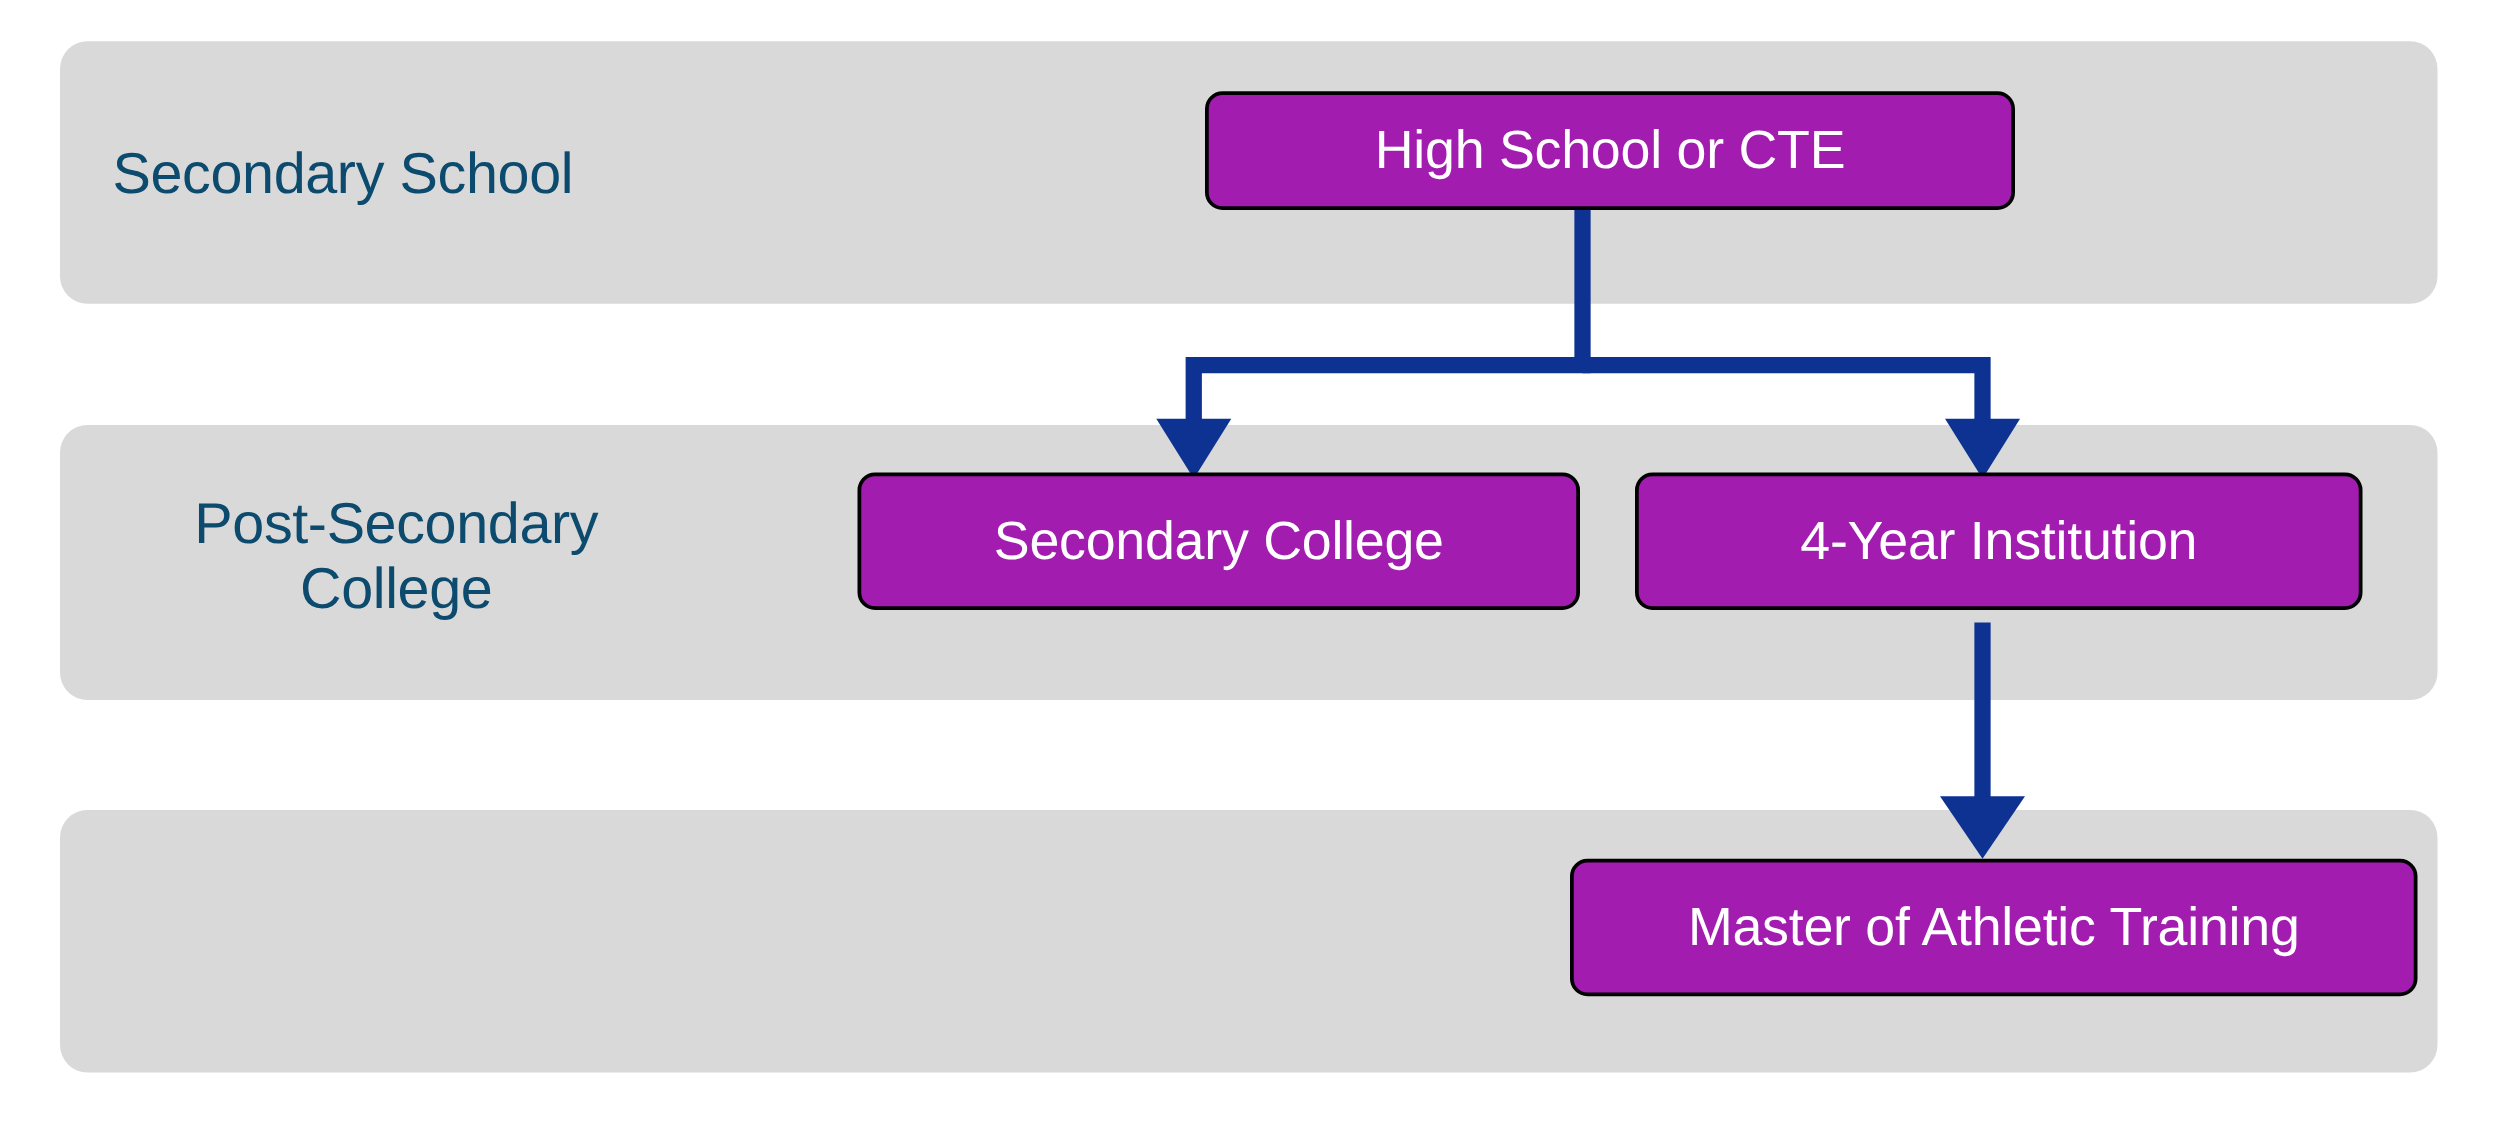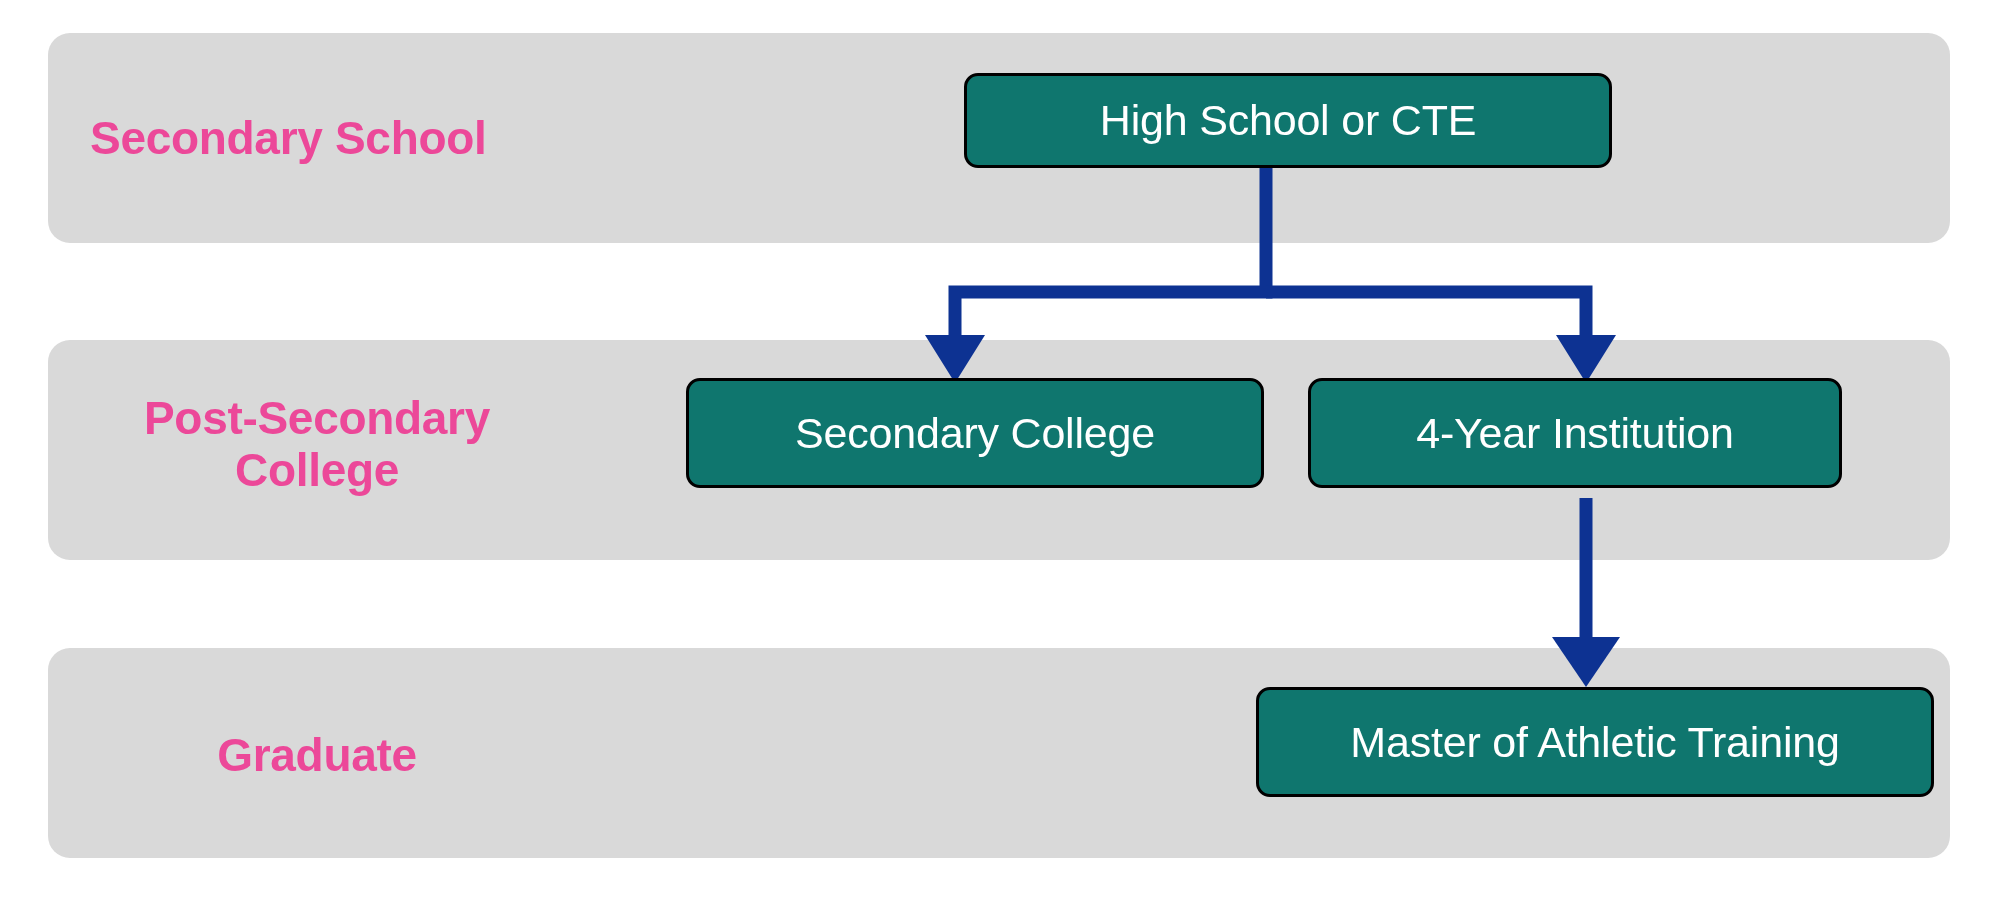--- a/index.html
+++ b/index.html
@@ -22,38 +22,38 @@
 
   
   .band {
     position: absolute;
     background: #d9d9d9;
     border-radius: 22px;
     box-sizing: border-box;
   }
   .band-label {
     position: absolute;
-    color: #ec4899;
+    color: #0c4a6e;
     font-size: 46px;
     line-height: 1.12;
-    font-weight: 700;
+    font-weight: 400;
     white-space: pre-line;
     letter-spacing: -0.3px;
   }
   .band-label.left {
     text-align: left;
   }
   .band-label.center {
     text-align: center;
   }
 
   
   .node {
     position: absolute;
-    background: #0f766e;
+    background: #a21caf;
     border: 3px solid #000000;
     border-radius: 14px;
     box-sizing: border-box;
     display: flex;
     align-items: center;
     justify-content: center;
     color: #ffffff;
     font-size: 43px;
     font-weight: 400;
     letter-spacing: -0.2px;
@@ -78,21 +78,20 @@
 
   <div class="band" style="left:48px; top:33px; width:1902px; height:210px;"></div>
   <div class="band" style="left:48px; top:340px; width:1902px; height:220px;"></div>
   <div class="band" style="left:48px; top:648px; width:1902px; height:210px;"></div>
 
   <div class="band-label left" style="left:90px; top:113px; width:560px;">Secondary School</div>
 
   <div class="band-label center" style="left:82px; top:393px; width:470px;">Post-Secondary
 College</div>
 
-  <div class="band-label center" style="left:82px; top:730px; width:470px;">Graduate</div>
 
   <svg id="connectors" viewBox="0 0 2000 899" xmlns="http://www.w3.org/2000/svg">
 
     <g>
       <path d="M 1266 161 L 1266 292 L 955 292 L 955 348" fill="none" stroke="#0d3292" stroke-width="13"></path>
       <polygon points="955,383 925,335 985,335" fill="#0d3292"></polygon>
     </g>
 
     <g>
       <path d="M 1266 292 L 1586 292 L 1586 348" fill="none" stroke="#0d3292" stroke-width="13"></path>
@@ -102,17 +101,17 @@
     <g>
       <path d="M 1586 498 L 1586 650" fill="none" stroke="#0d3292" stroke-width="13"></path>
       <polygon points="1586,687 1552,637 1620,637" fill="#0d3292"></polygon>
     </g>
   </svg>
 
   <div class="node" style="left:964px; top:73px; width:648px; height:95px;">High School or CTE</div>
 
   <div class="node" style="left:686px; top:378px; width:578px; height:110px;">Secondary College</div>
 
-  <div class="node" style="left:1308px; top:378px; width:534px; height:110px;">4-Year Institution</div>
+  <div class="node" style="left:1308px; top:378px; width:582px; height:110px;">4-Year Institution</div>
 
   <div class="node" style="left:1256px; top:687px; width:678px; height:110px;">Master of Athletic Training</div>
 
 </div>
 
 </body></html>

